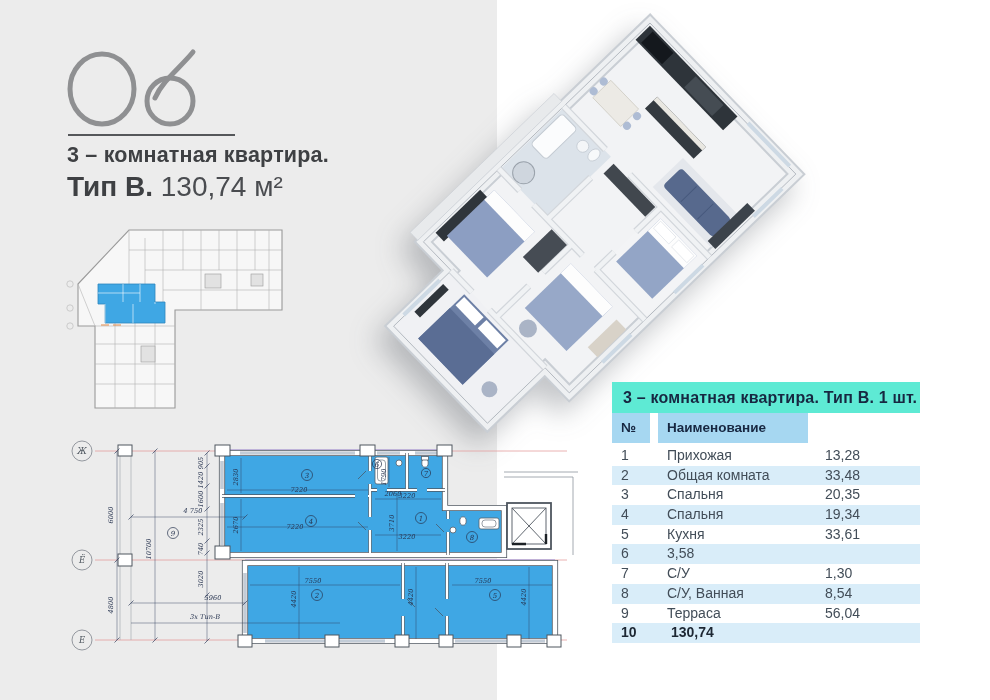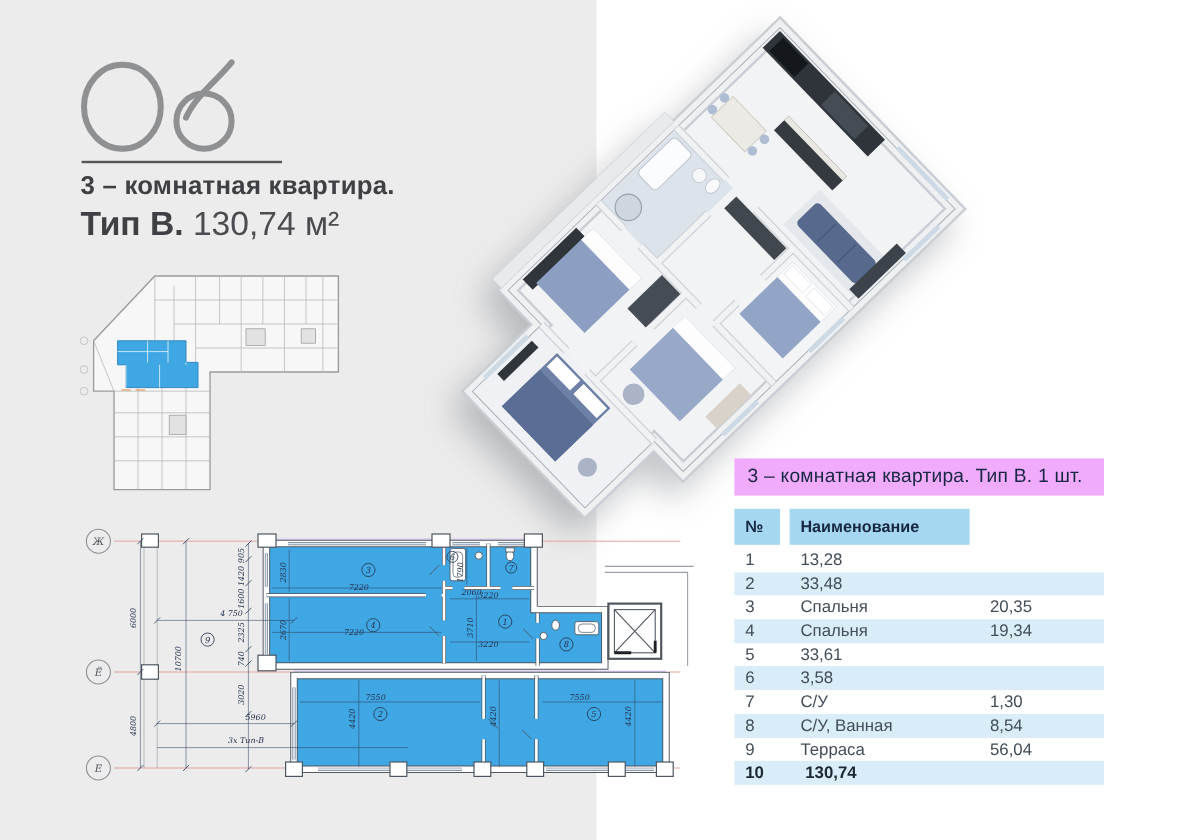--- a/index.html
+++ b/index.html
@@ -10,22 +10,22 @@
 
   
   #unit-num{left:64px;top:42px;width:152px;height:96px;}
   #hdr-line{left:68px;top:134px;width:167px;height:2px;background:#55575a;}
   #title1{left:67px;top:143px;font-size:21.5px;font-weight:bold;color:#3e4043;letter-spacing:.2px;}
   #title2{left:67px;top:171px;font-size:28px;color:#4a4c50;}
   #title2 b{color:#3e4043;}
 
   
   #apt-table{left:612px;top:382px;width:308px;z-index:5;}
-  .banner{height:31px;background:#f0abfc;color:#172741;font-weight:normal;font-size:16px;
-          line-height:31px;padding-left:11px;box-sizing:border-box;margin-bottom:11px;letter-spacing:.2px;}
+  .banner{height:31px;background:#5eead4;color:#172741;font-weight:bold;font-size:16px;
+          line-height:31px;padding-left:11px;box-sizing:border-box;letter-spacing:.2px;}
   .thead,.tr{display:grid;grid-template-columns:38px 150px 1fr;column-gap:8px;}
   .thead{margin-bottom:3px;}
   .th{background:#a6d7f1;color:#172741;font-size:13.5px;font-weight:600;height:30px;
       line-height:30px;padding-left:9px;}
   .tr{height:19.7px;align-items:center;font-size:14px;color:#424d58;}
   .tr.alt{background:#d9edf9;}
   .tr.total{font-weight:bold;color:#1d2733;gap:12px;}
   .td{padding-left:9px;line-height:19.7px;white-space:nowrap;}
 
   
@@ -171,38 +171,41 @@
 
   <div id="apt-table" class="abs">
     <div class="banner">3 – комнатная квартира. Тип В. 1 шт.</div>
     <div class="thead">
       <div class="th">№</div>
       <div class="th">Наименование</div>
     </div>
     <div class="tbody">
         <div class="tr">
           <div class="td">1</div>
+          <div class="td">Прихожая</div>
           <div class="td">13,28</div>
         </div>
         <div class="tr alt">
           <div class="td">2</div>
+          <div class="td">Общая комната</div>
           <div class="td">33,48</div>
         </div>
         <div class="tr">
           <div class="td">3</div>
           <div class="td">Спальня</div>
           <div class="td">20,35</div>
         </div>
         <div class="tr alt">
           <div class="td">4</div>
           <div class="td">Спальня</div>
           <div class="td">19,34</div>
         </div>
         <div class="tr">
           <div class="td">5</div>
+          <div class="td">Кухня</div>
           <div class="td">33,61</div>
         </div>
         <div class="tr alt">
           <div class="td">6</div>
           <div class="td">3,58</div>
         </div>
         <div class="tr">
           <div class="td">7</div>
           <div class="td">С/У</div>
           <div class="td">1,30</div>

